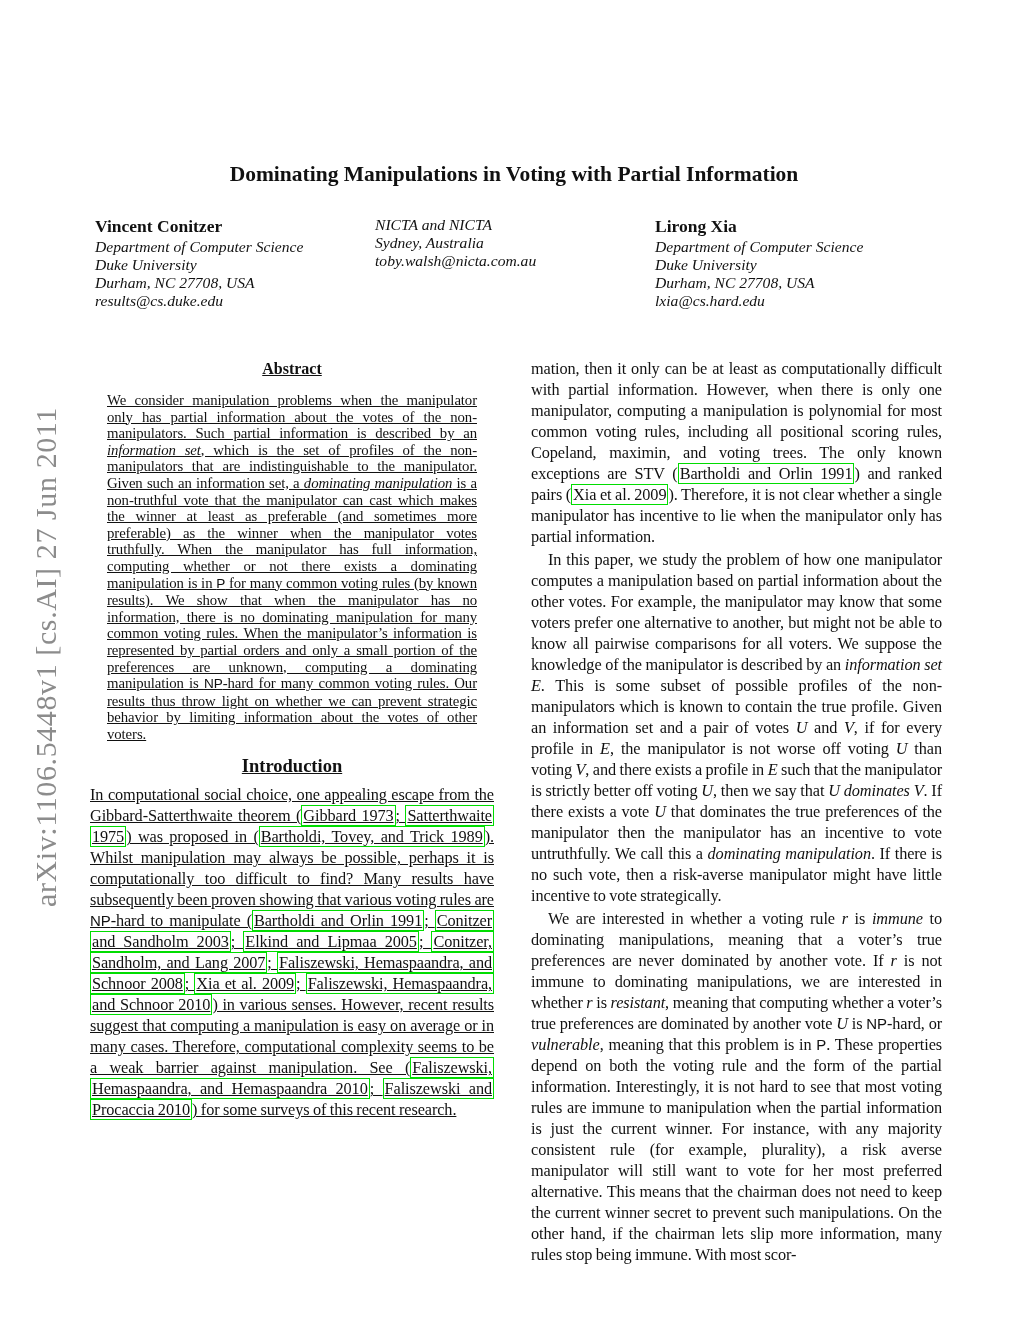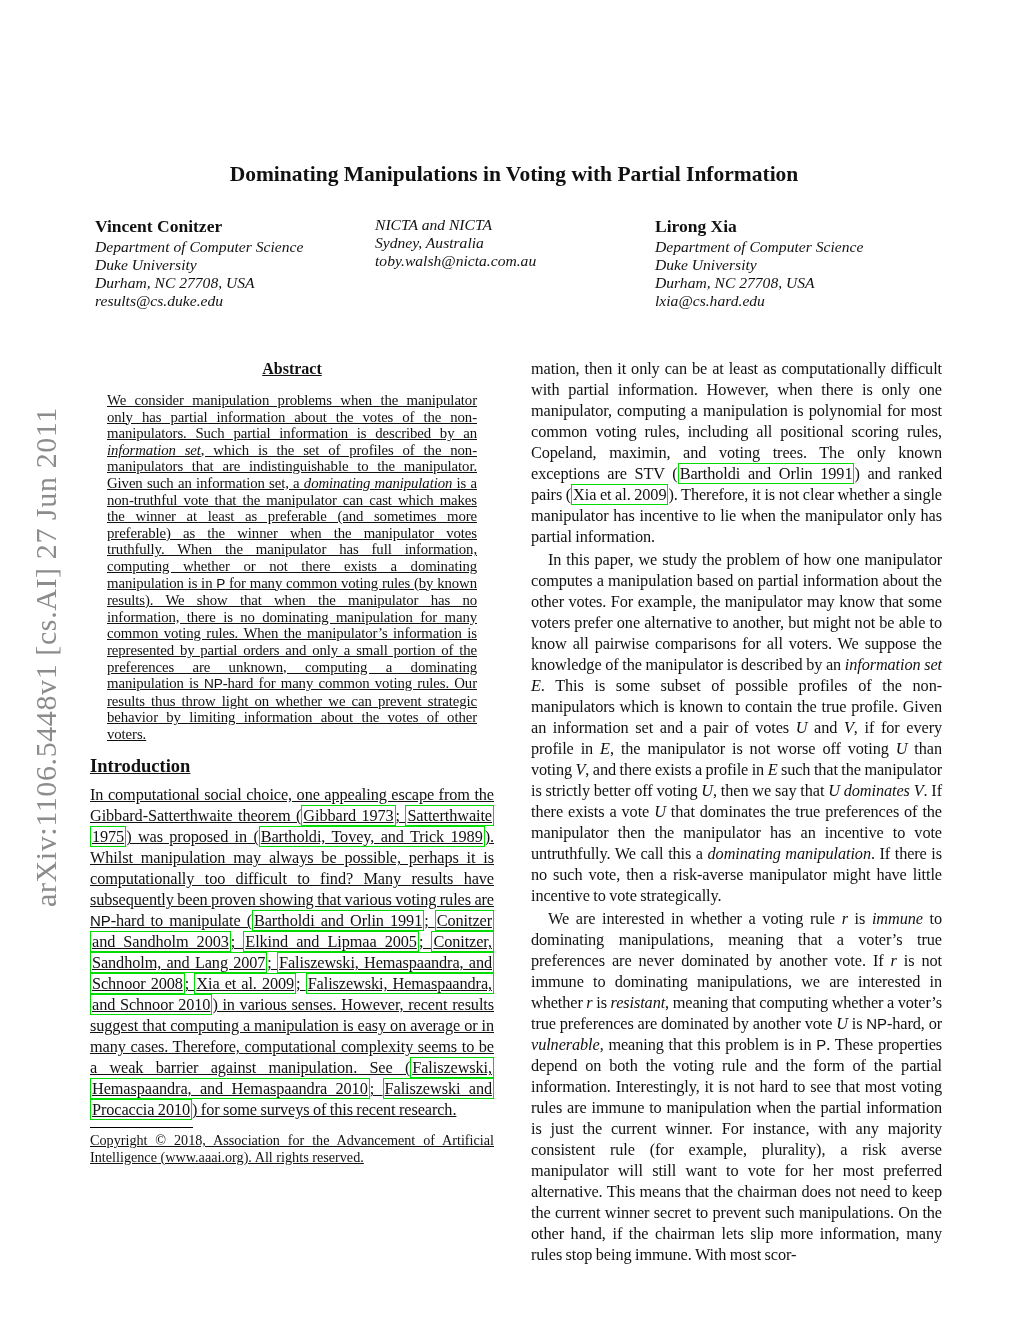--- a/index.html
+++ b/index.html
@@ -43,21 +43,21 @@
   #right-col{position:absolute;left:531px;top:358px;width:411px;}
 
   .abstract-head{
     font-size:16px;font-weight:bold;text-align:center;margin:0 0 9px 0;
   }
   .abstract-body{
     margin:14px 17px;font-size:14.8px;line-height:16.6px;
     text-align:justify;letter-spacing:-0.1px;
   }
   .section-head{
-    font-size:18.5px;font-weight:bold;margin:11px 0 7px 0;
+    font-size:18.5px;font-weight:bold;text-align:center;margin:11px 0 7px 0;
   }
   .body-text{
     font-size:16.3px;line-height:21px;margin:0;
     text-align:justify;letter-spacing:-0.1px;word-spacing:-0.5px;
   }
   .indent{text-indent:17px;margin-top:2px;}
 
   .footnote{margin-top:7px;}
   .footnote-rule{width:103px;height:0;border-top:1.3px solid #000;margin:0 0 4px 0;}
   .footnote-text{font-size:14.2px;line-height:16.2px;text-align:justify;}
@@ -100,24 +100,20 @@
     </div>
   </div>
 
   <div id="left-col">
     <div class="abstract-head">Abstract</div>
     <div class="abstract-body">We consider manipulation problems when the manipulator only has partial information about the votes of the non-manipulators. Such partial information is described by an <i>information set</i>, which is the set of profiles of the non-manipulators that are indistinguishable to the manipulator. Given such an information set, a <i>dominating manipulation</i> is a non-truthful vote that the manipulator can cast which makes the winner at least as preferable (and sometimes more preferable) as the winner when the manipulator votes truthfully. When the manipulator has full information, computing whether or not there exists a dominating manipulation is in <span class="sf">P</span> for many common voting rules (by known results). We show that when the manipulator has no information, there is no dominating manipulation for many common voting rules. When the manipulator’s information is represented by partial orders and only a small portion of the preferences are unknown, computing a dominating manipulation is <span class="sf">NP</span>-hard for many common voting rules. Our results thus throw light on whether we can prevent strategic behavior by limiting information about the votes of other voters.</div>
 
     <div class="section-head">Introduction</div>
     <p class="body-text">In computational social choice, one appealing escape from the Gibbard-Satterthwaite theorem (<span class="cite">Gibbard 1973</span>; <span class="cite">Satterthwaite 1975</span>) was proposed in (<span class="cite">Bartholdi, Tovey, and Trick 1989</span>). Whilst manipulation may always be possible, perhaps it is computationally too difficult to find? Many results have subsequently been proven showing that various voting rules are <span class="sf">NP</span>-hard to manipulate (<span class="cite">Bartholdi and Orlin 1991</span>; <span class="cite">Conitzer and Sandholm 2003</span>; <span class="cite">Elkind and Lipmaa 2005</span>; <span class="cite">Conitzer, Sandholm, and Lang 2007</span>; <span class="cite">Faliszewski, Hemaspaandra, and Schnoor 2008</span>; <span class="cite">Xia et al. 2009</span>; <span class="cite">Faliszewski, Hemaspaandra, and Schnoor 2010</span>) in various senses. However, recent results suggest that computing a manipulation is easy on average or in many cases. Therefore, computational complexity seems to be a weak barrier against manipulation. See (<span class="cite">Faliszewski, Hemaspaandra, and Hemaspaandra 2010</span>; <span class="cite">Faliszewski and Procaccia 2010</span>) for some surveys of this recent research.</p>
 
-    <div class="footnote">
-      <div class="footnote-rule"></div>
-      <div class="footnote-text">Copyright © 2018, Association for the Advancement of Artificial Intelligence (www.aaai.org). All rights reserved.</div>
-    </div>
   </div>
 
   <div id="right-col">
     <p class="body-text">mation, then it only can be at least as computationally difficult with partial information. However, when there is only one manipulator, computing a manipulation is polynomial for most common voting rules, including all positional scoring rules, Copeland, maximin, and voting trees. The only known exceptions are STV (<span class="cite">Bartholdi and Orlin 1991</span>) and ranked pairs (<span class="cite">Xia et al. 2009</span>). Therefore, it is not clear whether a single manipulator has incentive to lie when the manipulator only has partial information.</p>
     <p class="body-text indent">In this paper, we study the problem of how one manipulator computes a manipulation based on partial information about the other votes. For example, the manipulator may know that some voters prefer one alternative to another, but might not be able to know all pairwise comparisons for all voters. We suppose the knowledge of the manipulator is described by an <i>information set E</i>. This is some subset of possible profiles of the non-manipulators which is known to contain the true profile. Given an information set and a pair of votes <i>U</i> and <i>V</i>, if for every profile in <i>E</i>, the manipulator is not worse off voting <i>U</i> than voting <i>V</i>, and there exists a profile in <i>E</i> such that the manipulator is strictly better off voting <i>U</i>, then we say that <i>U dominates V</i>. If there exists a vote <i>U</i> that dominates the true preferences of the manipulator then the manipulator has an incentive to vote untruthfully. We call this a <i>dominating manipulation</i>. If there is no such vote, then a risk-averse manipulator might have little incentive to vote strategically.</p>
     <p class="body-text indent">We are interested in whether a voting rule <i>r</i> is <i>immune</i> to dominating manipulations, meaning that a voter’s true preferences are never dominated by another vote. If <i>r</i> is not immune to dominating manipulations, we are interested in whether <i>r</i> is <i>resistant</i>, meaning that computing whether a voter’s true preferences are dominated by another vote <i>U</i> is <span class="sf">NP</span>-hard, or <i>vulnerable</i>, meaning that this problem is in <span class="sf">P</span>. These properties depend on both the voting rule and the form of the partial information. Interestingly, it is not hard to see that most voting rules are immune to manipulation when the partial information is just the current winner. For instance, with any majority consistent rule (for example, plurality), a risk averse manipulator will still want to vote for her most preferred alternative. This means that the chairman does not need to keep the current winner secret to prevent such manipulations. On the other hand, if the chairman lets slip more information, many rules stop being immune. With most scor-</p>
   </div>
 
 </div>
 

